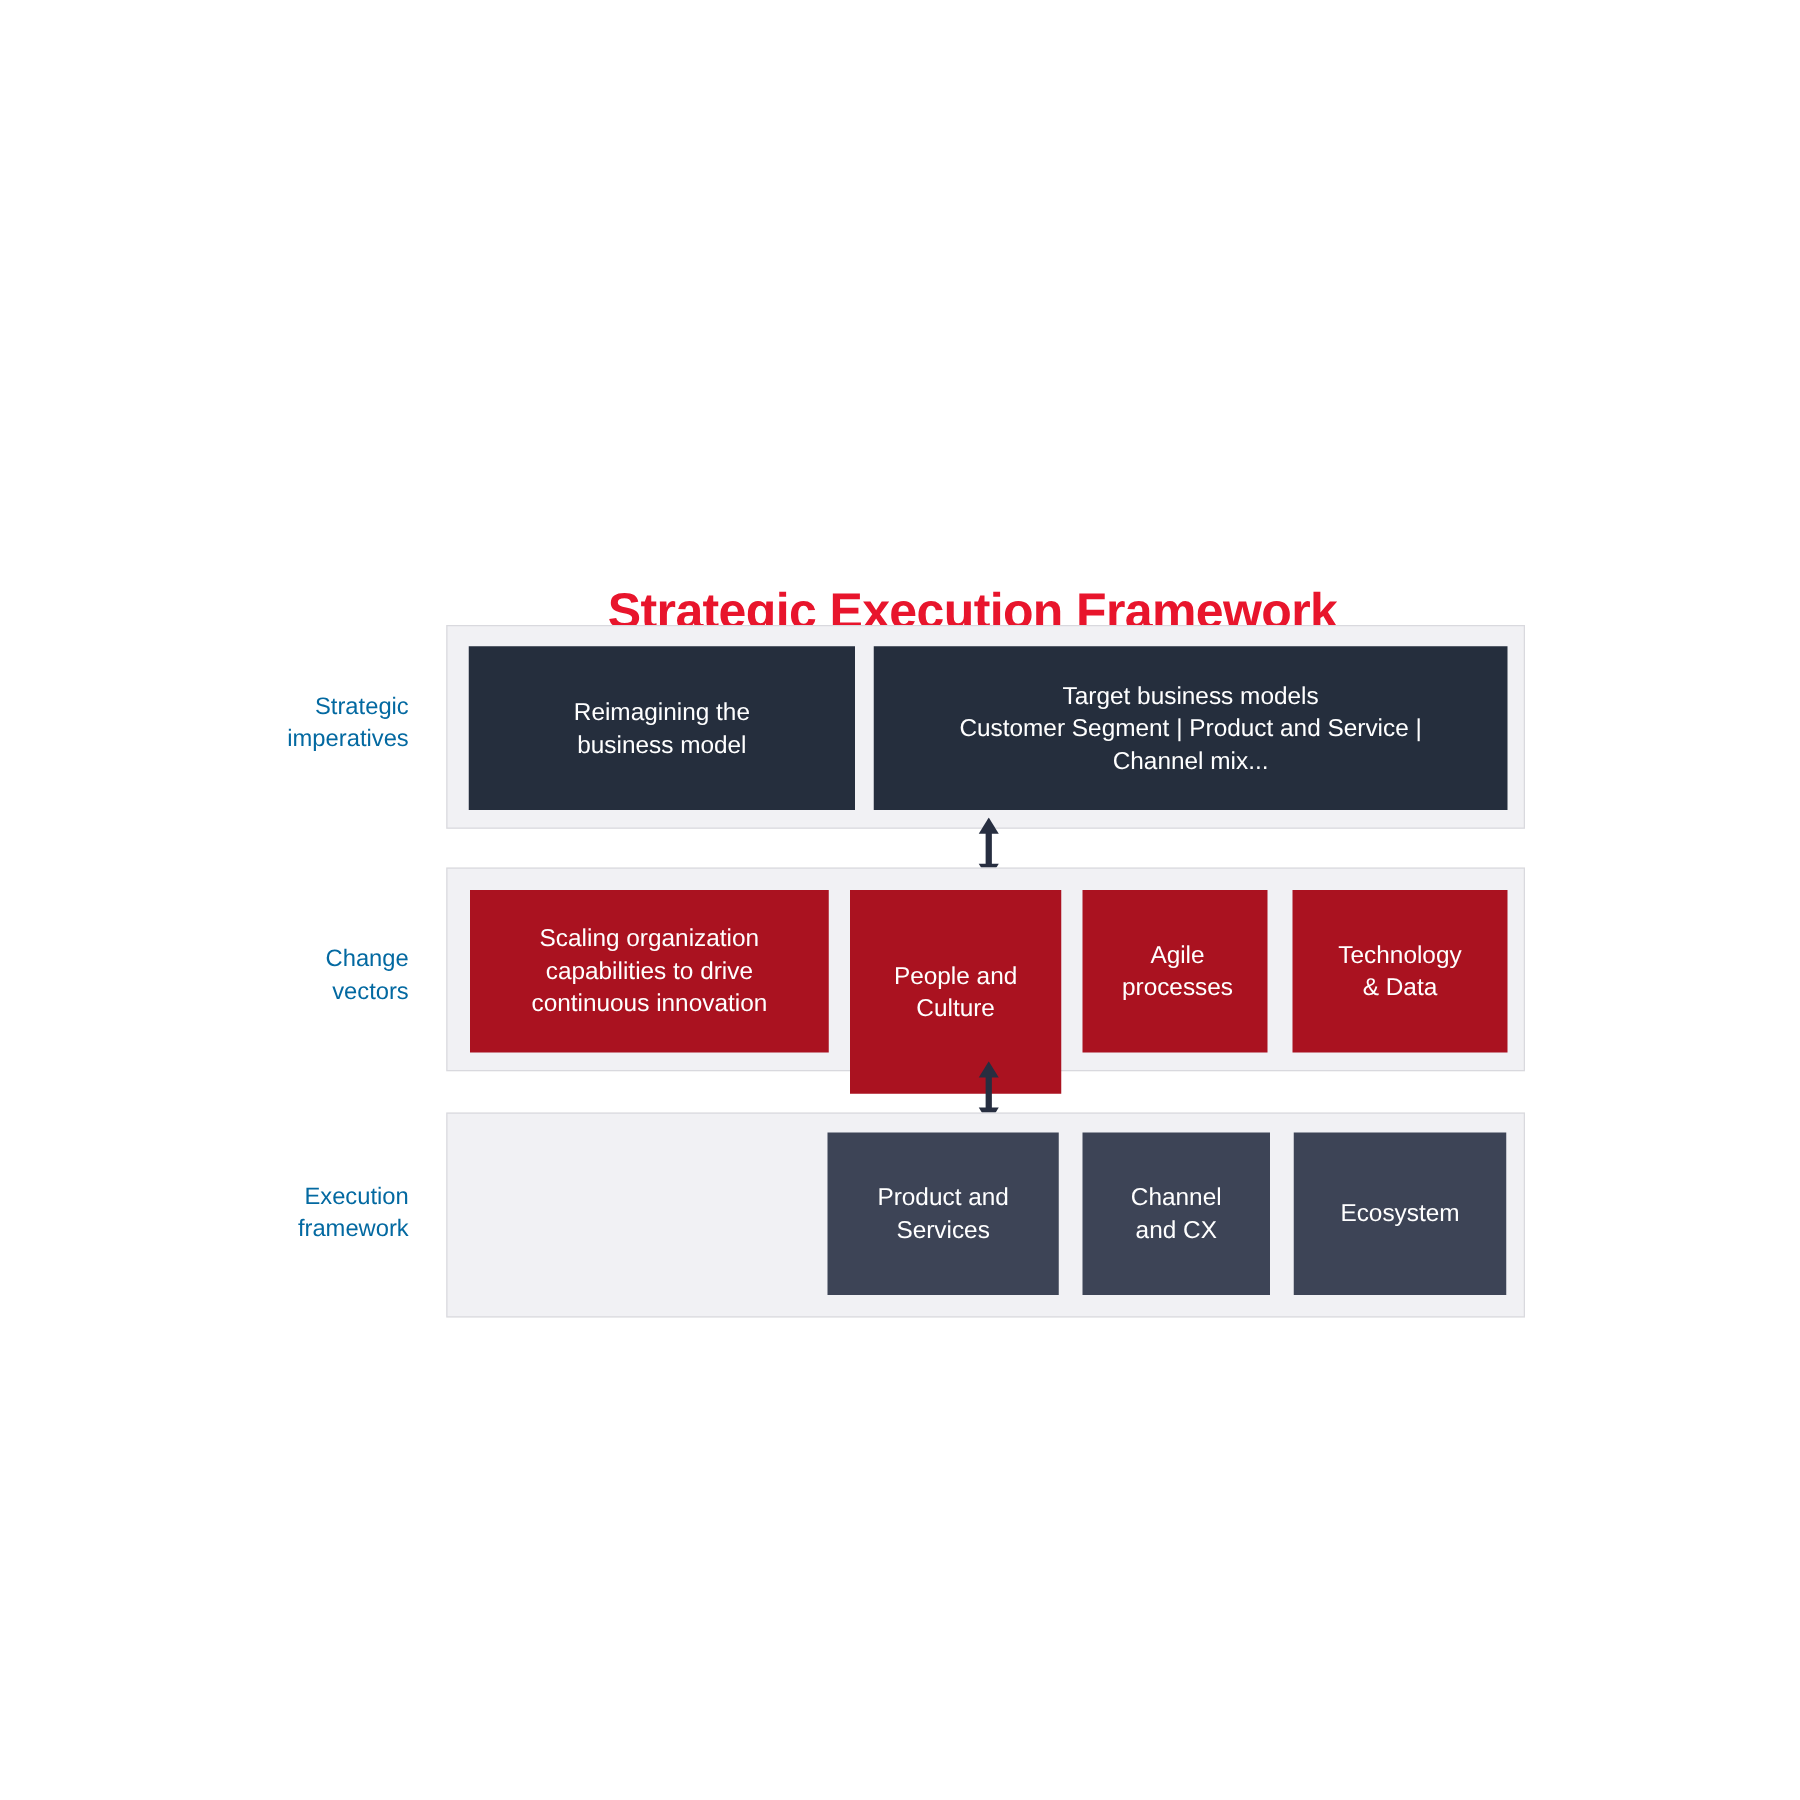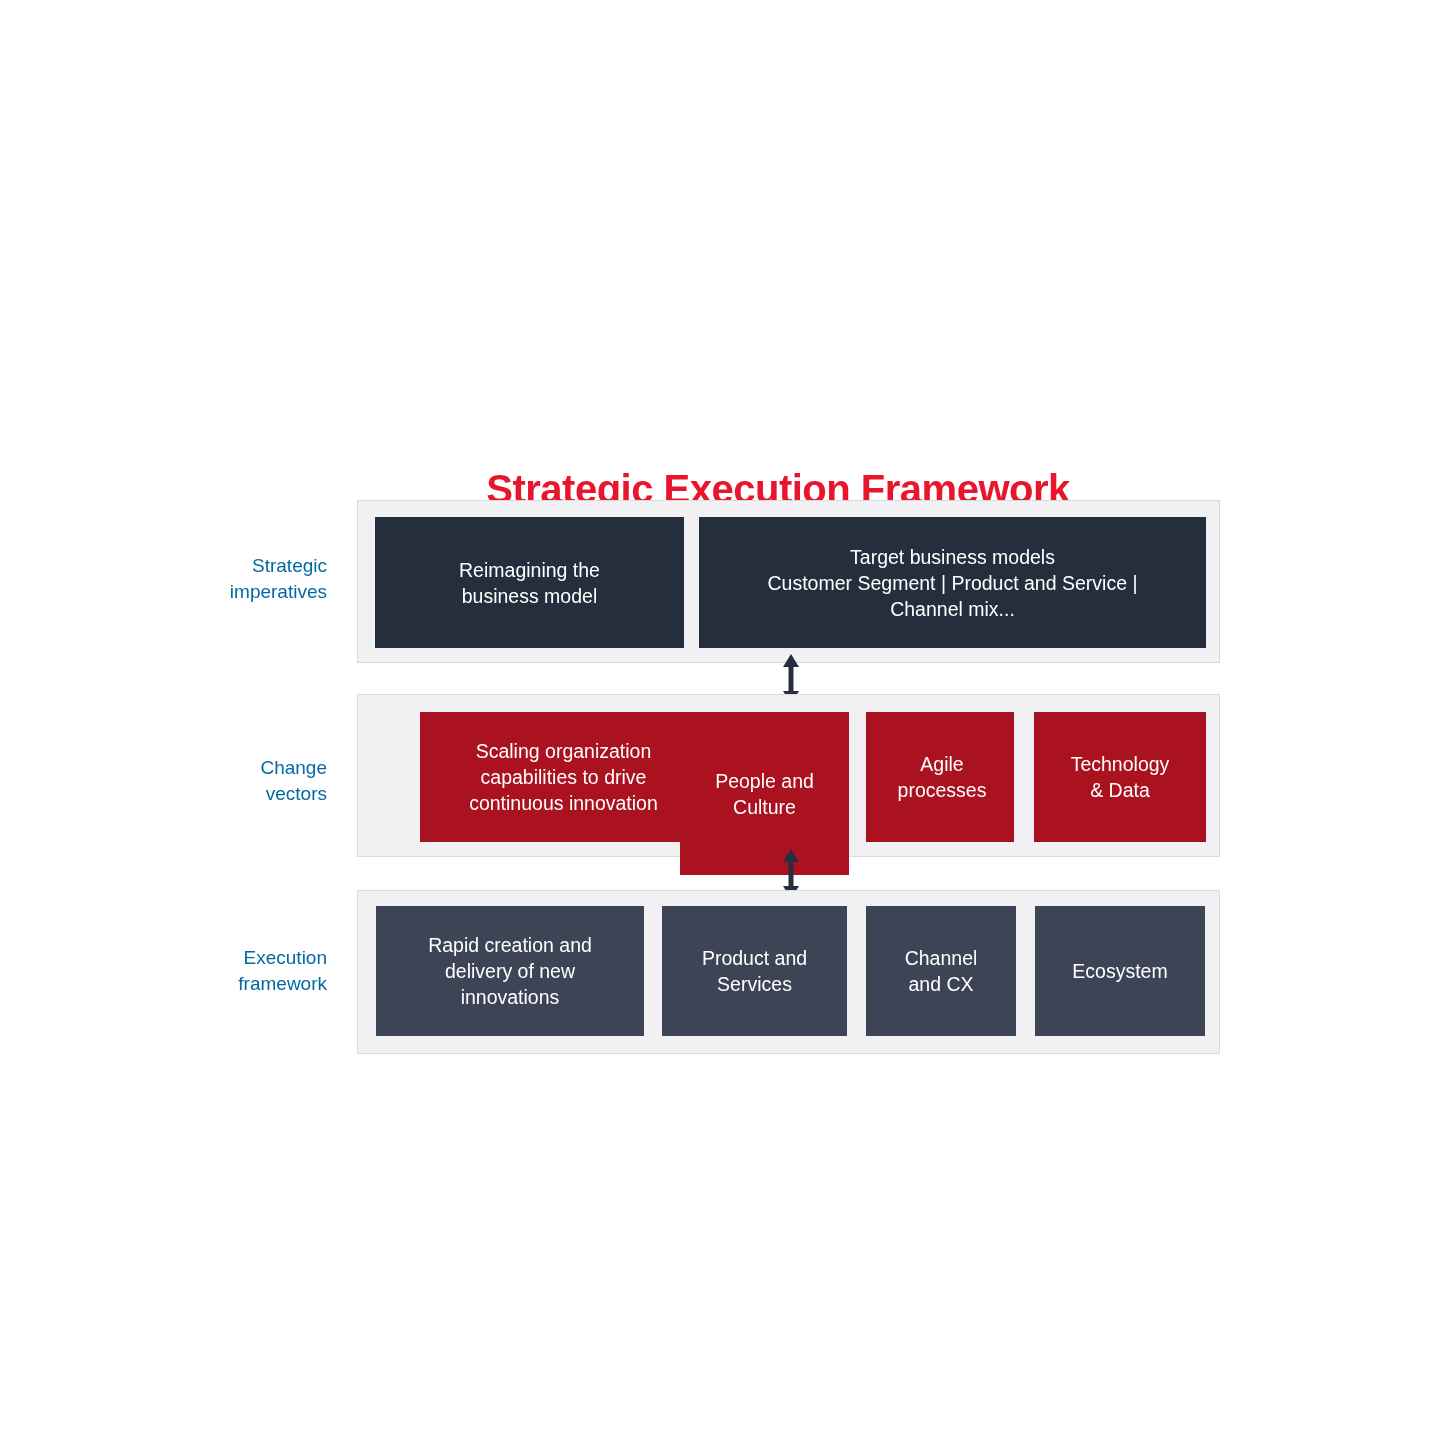--- a/index.html
+++ b/index.html
@@ -90,41 +90,38 @@
 
   <svg class="arrow arrow-1" viewBox="0 0 24 50" aria-hidden="true">
     <line x1="12" y1="10" x2="12" y2="40" stroke="#272e40" stroke-width="5"></line>
     <polygon points="12,0 4,13 20,13" fill="#272e40"></polygon>
     <polygon points="12,50 4,37 20,37" fill="#272e40"></polygon>
   </svg>
 
   <div class="side-label label-2">Change
 vectors</div>
   <div class="row-panel panel-2"></div>
-  <div class="box red" style="left:376px; top:712px; width:287px; height:130px;margin-left:44px;">Scaling organization
+  <div class="box red" style="left:376px; top:712px; width:287px; height:130px;">Scaling organization
 capabilities to drive
 continuous innovation</div>
   <div class="box red" style="left:680px; top:712px; width:169px; height:163px;">People and
 Culture</div>
   <div class="box red" style="left:866px; top:712px; width:148px; height:130px;padding-left:10px;">Agile
 processes</div>
   <div class="box red" style="left:1034px; top:712px; width:172px; height:130px;">Technology
 &amp; Data</div>
 
   <svg class="arrow arrow-2" viewBox="0 0 24 50" aria-hidden="true">
     <line x1="12" y1="10" x2="12" y2="40" stroke="#272e40" stroke-width="5"></line>
     <polygon points="12,0 4,13 20,13" fill="#272e40"></polygon>
     <polygon points="12,50 4,37 20,37" fill="#272e40"></polygon>
   </svg>
 
   <div class="side-label label-3">Execution
 framework</div>
   <div class="row-panel panel-3"></div>
-  <div class="box slate" style="left:376px; top:906px; width:268px; height:130px;">Rapid creation and
-delivery of new
-innovations</div>
   <div class="box slate" style="left:662px; top:906px; width:185px; height:130px;">Product and
 Services</div>
   <div class="box slate" style="left:866px; top:906px; width:150px; height:130px;">Channel
 and CX</div>
   <div class="box slate" style="left:1035px; top:906px; width:170px; height:130px;">Ecosystem</div>
 
 </div>
 
 </body></html>

